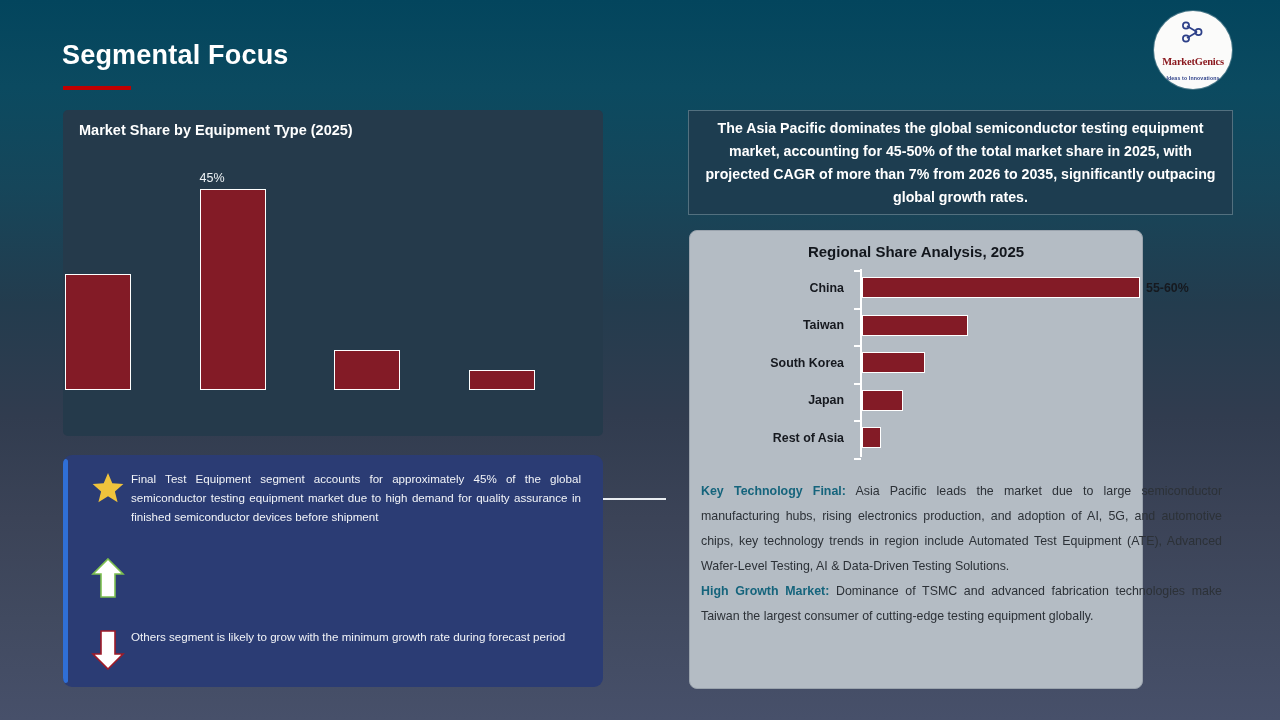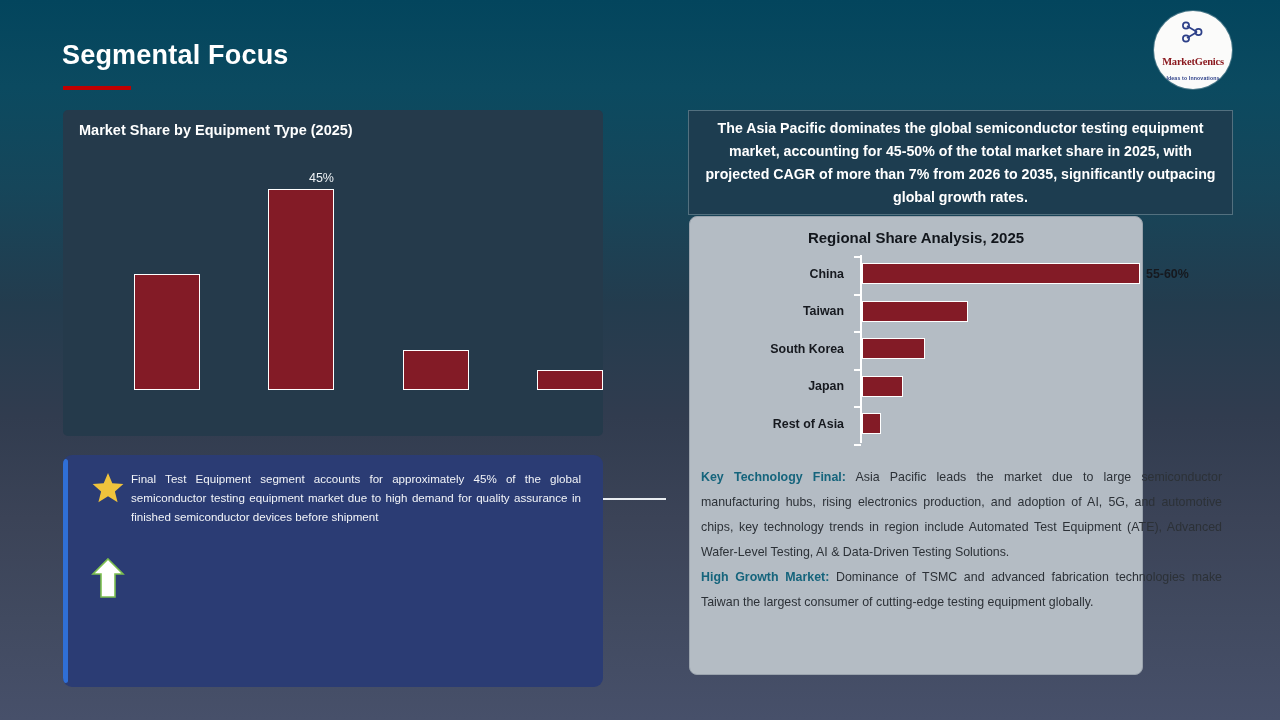--- a/index.html
+++ b/index.html
@@ -83,21 +83,21 @@
     left: 2px; top: 48px;
     width: 538px; height: 232px;
   }
   .v-bar-slot {
     position: absolute;
     bottom: 0;
     height: 100%;
     display: flex;
     flex-direction: column;
     justify-content: flex-end;
-    align-items: flex-end;
+    align-items: flex-start;
   }
   .v-bar {
     width: 66px;
     background: #831b26;
     border: 1.6px solid #ffffff;
   }
   .v-bar-value {
     font-size: 12.5px; color: #eef2f5;
     margin-bottom: 4px;
   }
@@ -186,21 +186,21 @@
     font-size: 14.2px;
     font-weight: bold;
     color: #ffffff;
     text-align: center;
     line-height: 23px;
   }
 
   
   #region-panel {
     position: absolute;
-    left: 689px; top: 216px;
+    left: 689px; top: 230px;
     width: 454px; height: 459px;
     background: #b4bcc4;
     border-radius: 8px;
     border: 1px solid #9aa3ad;
   }
   #region-title {
     position: absolute; top: 12px; left: 0; width: 100%;
     text-align: center;
     font-size: 15px; font-weight: bold; color: #12161c;
   }
@@ -342,20 +342,28 @@
     </div>
 
     <div class="callout-row" id="callout-row-1">
       <div class="callout-icon">
         <svg width="34" height="42" viewBox="0 0 34 42">
           <polygon points="17,2 32,17 24,17 24,40 10,40 10,17 2,17" fill="#ffffff" stroke="#7cbf4f" stroke-width="1.6"></polygon>
         </svg>
       </div>
     </div>
 
+    <div class="callout-row" id="callout-row-2">
+      <div class="callout-icon">
+        <svg width="34" height="42" viewBox="0 0 34 42">
+          <polygon points="17,40 32,25 24,25 24,2 10,2 10,25 2,25" fill="#ffffff" stroke="#9f1b28" stroke-width="1.6"></polygon>
+        </svg>
+      </div>
+      <div class="callout-text">Others segment is likely to grow with the minimum growth rate during forecast period</div>
+    </div>
   </div>
 
   <div id="highlight-banner">
     <div id="highlight-text">The Asia Pacific dominates the global semiconductor testing equipment market, accounting for 45-50% of the total market share in 2025, with projected CAGR of more than 7% from 2026 to 2035, significantly outpacing global growth rates.</div>
   </div>
 
   <div id="region-panel">
     <div id="region-title">Regional Share Analysis, 2025</div>
 
     <div id="region-plot">

